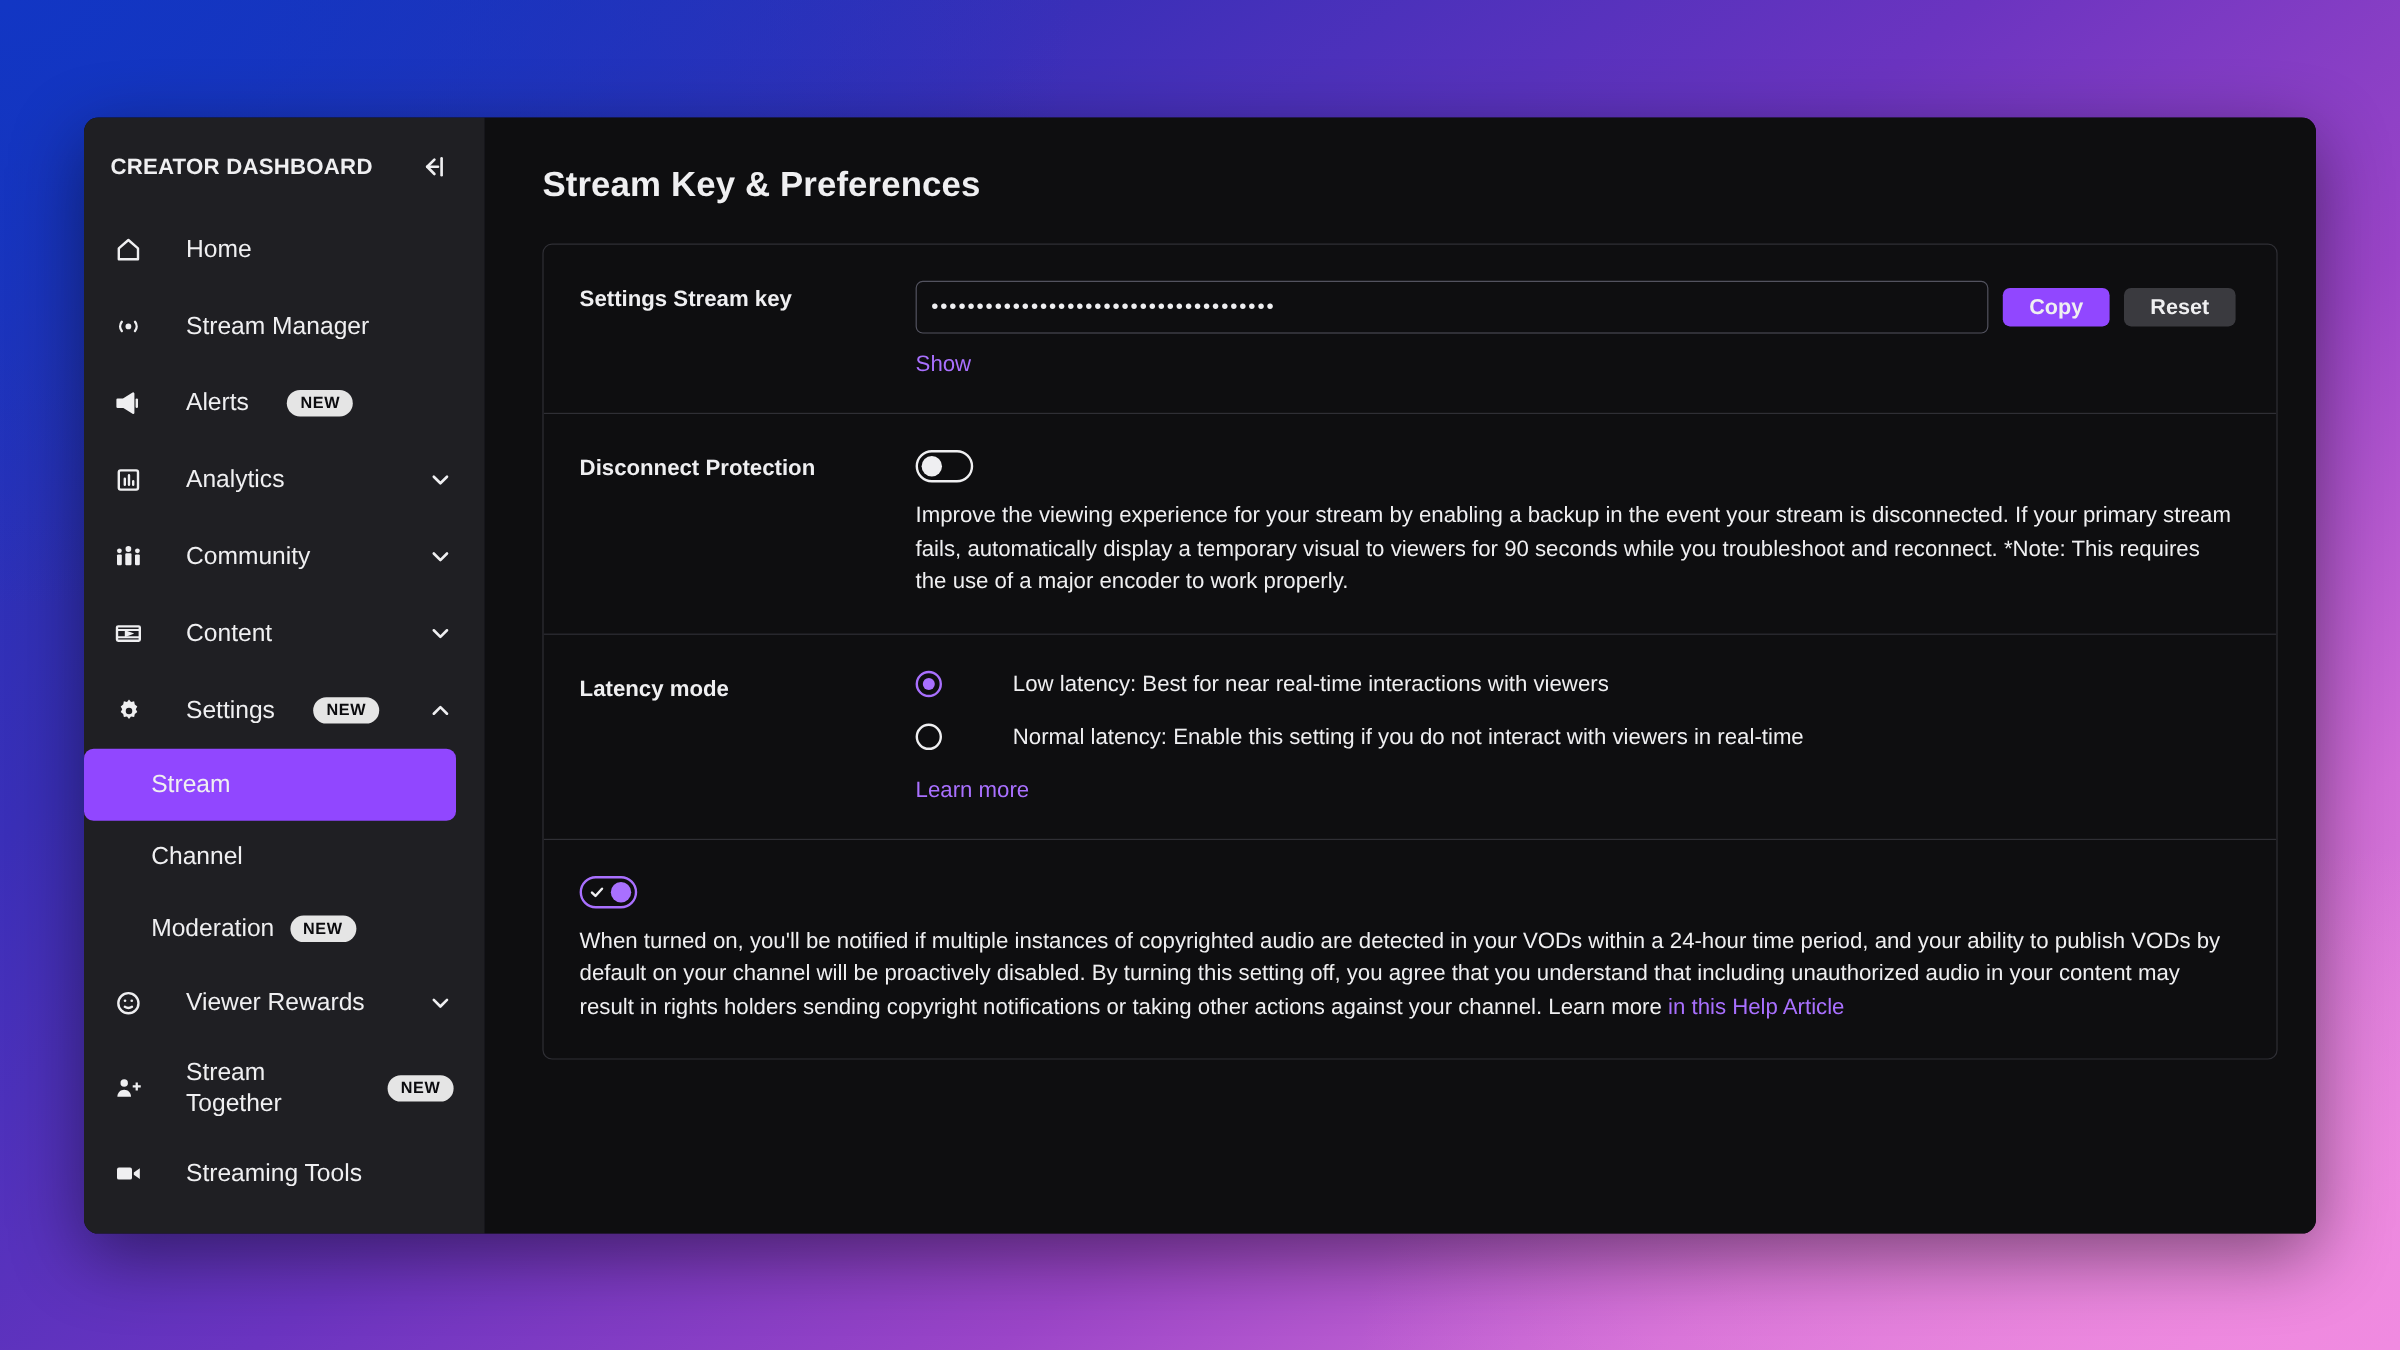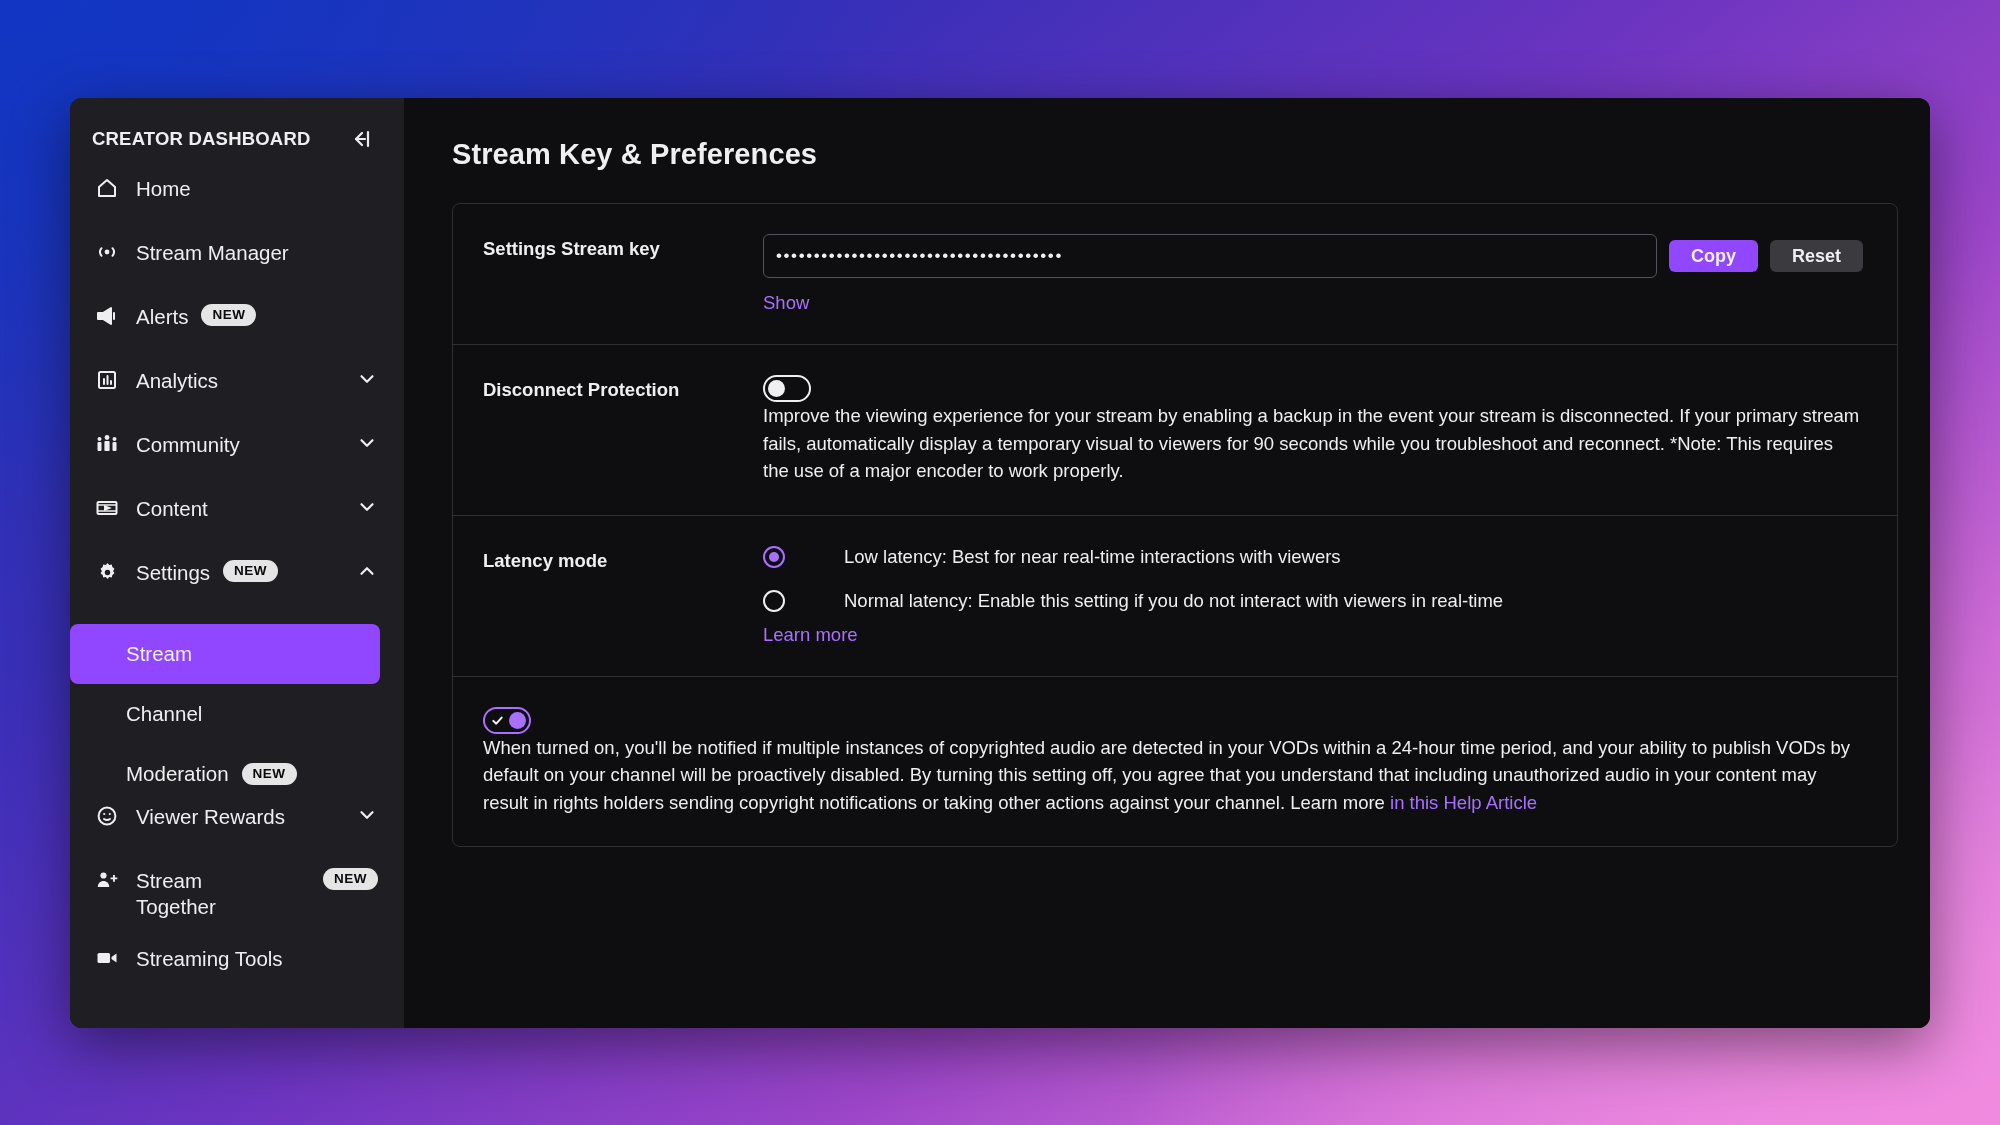--- a/index.html
+++ b/index.html
@@ -60,25 +60,26 @@
   .collapse-btn {
     width: 30px; height: 30px;
     display: flex; align-items: center; justify-content: center;
     cursor: pointer;
   }
 
   .nav { margin-top: 14px; display: flex; flex-direction: column; }
 
   .nav-item {
     display: flex;
-    align-items: flex-start;
+    align-items: center;
     height: 64px;
     padding: 0 26px 0 22px;
     cursor: pointer;
     position: relative;
+    gap: 19px;
   }
   .nav-item .nav-icon {
     width: 30px; flex: 0 0 30px;
     display: flex; align-items: center; justify-content: center;
     color: #efeff1;
     margin-right: 14px;
   }
   .nav-label {
     font-size: 20.5px;
     color: #efeff1;
@@ -197,21 +198,21 @@
     font-size: 18.5px;
     cursor: pointer;
     display: inline-block;
   }
   .show-link { margin-top: 14px; }
 
   .desc {
     font-size: 18.5px;
     color: #efeff1;
     line-height: 1.49;
-    margin-top: 0;
+    margin-top: 13px;
   }
   .desc .link { font-size: inherit; }
 
   
   .toggle {
     width: 48px; height: 27px;
     border-radius: 999px;
     position: relative;
     cursor: pointer;
     display: block;
@@ -246,21 +247,21 @@
   }
 
   
   .radio-line {
     display: flex;
     align-items: center;
     margin-bottom: 22px;
     cursor: pointer;
     gap: 44px;
   }
-  .radio-line:last-of-type { margin-bottom: 12px; }
+  .radio-line:last-of-type { margin-bottom: 22px; }
   .radio {
     width: 22px; height: 22px;
     border-radius: 50%;
     flex: 0 0 22px;
     margin-right: 15px;
     position: relative;
     border: 2px solid #efeff1;
     background: #0e0e10;
   }
   .radio.checked { border-color: #a970ff; }

